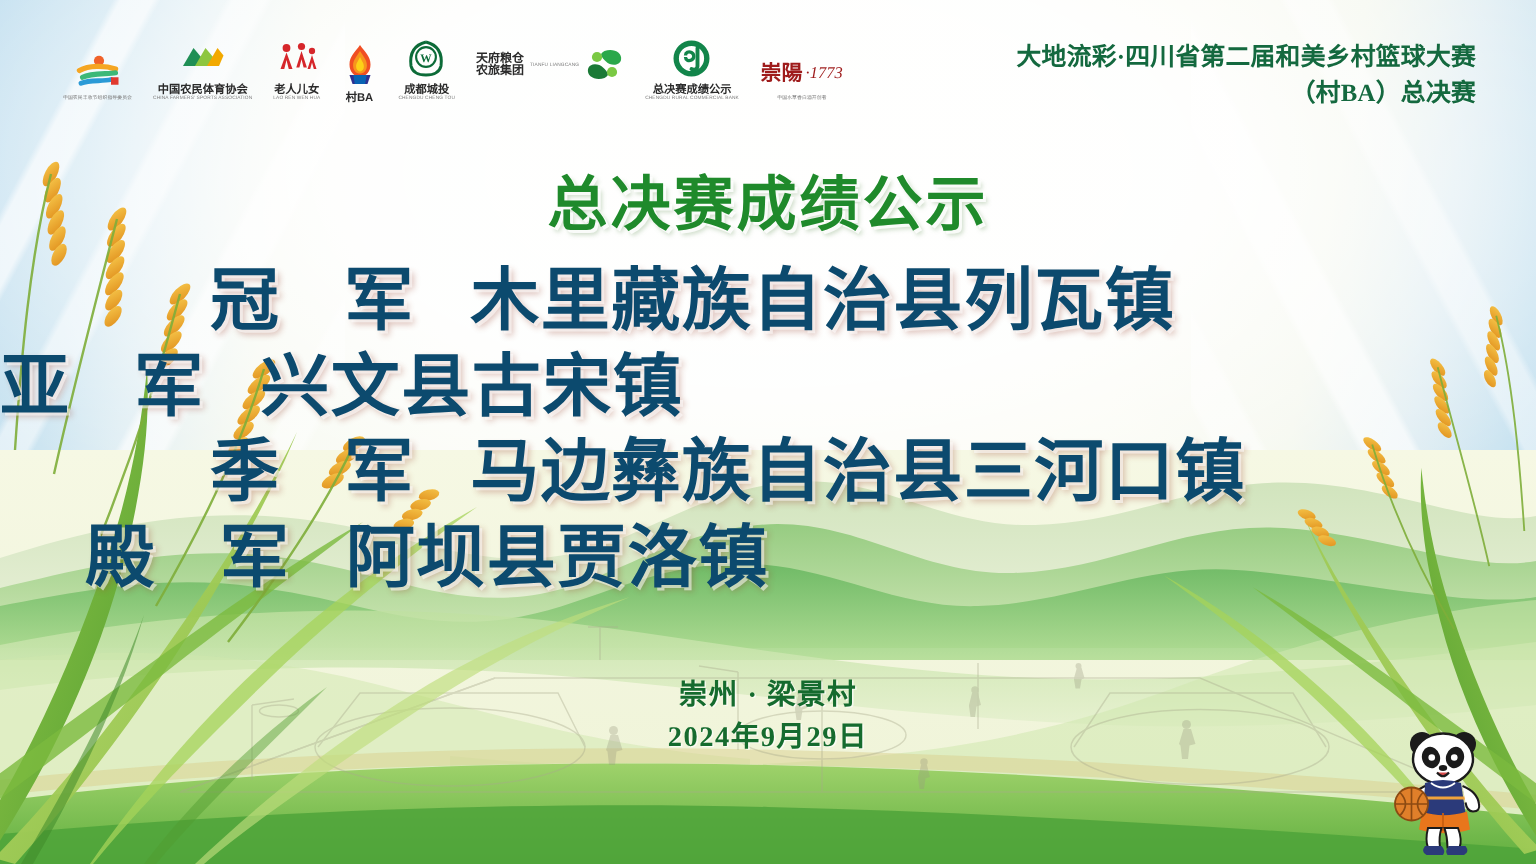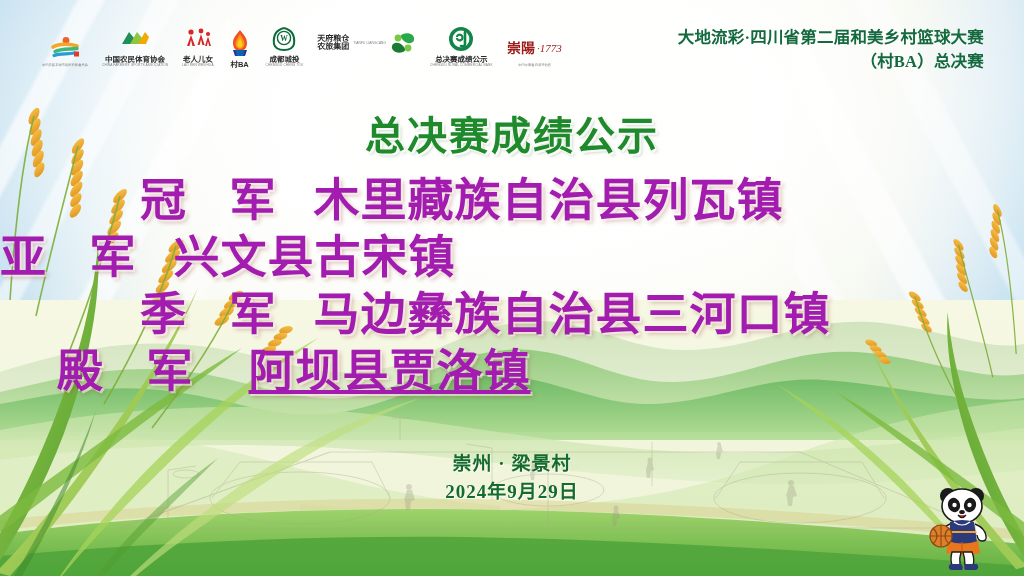--- a/index.html
+++ b/index.html
@@ -107,36 +107,36 @@
     letter-spacing:2px;
     text-shadow:2px 2px 0 rgba(255,255,255,.85), 3px 3px 3px rgba(120,160,110,.35);
   }
 
   
   .results{
     position:absolute;left:0;right:0;top:172px;
   }
   .row{
     display:flex;align-items:baseline;
-    color:#a21caf;
+    color:#0c4a6e;
     font-weight:700;
     font-size:46px;
     line-height:1.24;
     letter-spacing:1px;
     text-shadow:2px 2px 0 rgba(255,255,255,.55), 3px 3px 4px rgba(150,60,40,.32);
     white-space:nowrap;
   }
   .row .rank{display:inline-block;margin-right:22px;letter-spacing:16px;}
   .row .team{display:inline-block;}
 
   .row.r1{padding-left:140px;}
   .row.r2{}
   .row.r3{padding-left:140px;}
   .row.r4{padding-left:57px;}
-  .row.r4 .team{margin-left:18px;text-decoration:underline;}
+  .row.r4 .team{}
 
   
   .footer{
     position:absolute;left:0;right:0;top:450px;
     text-align:center;color:#156b2e;font-weight:700;
     font-size:19px;line-height:1.45;letter-spacing:1px;
     text-shadow:1px 1px 0 rgba(255,255,255,.7);
   }
 
   

